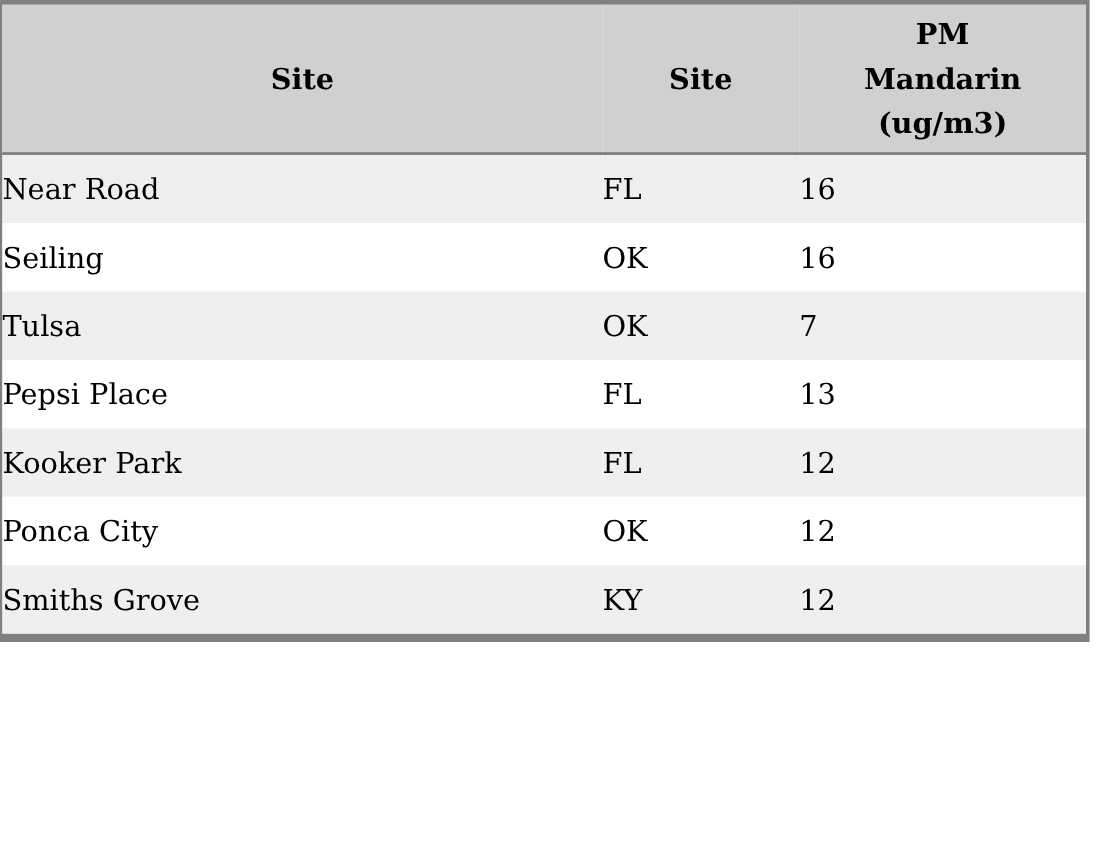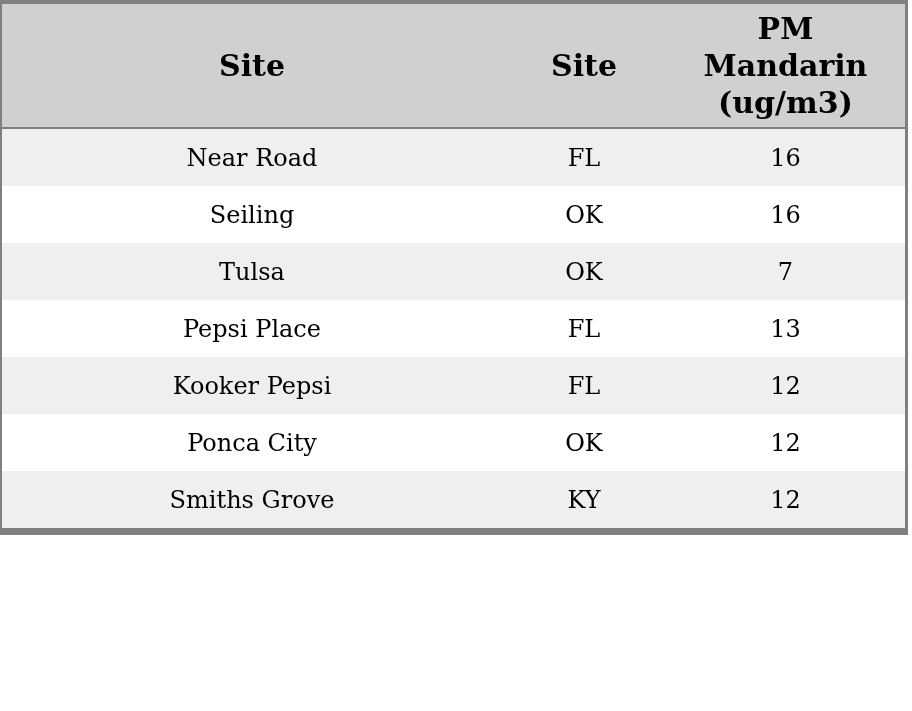--- a/index.html
+++ b/index.html
@@ -20,34 +20,33 @@
   }
   table {
     border-collapse: collapse;
     width: 100%;
     table-layout: fixed;
   }
   thead th {
     background: #d0d0d0;
     height: 123px;
     font-weight: bold;
-    font-size: 30px;
+    font-size: 24px;
     line-height: 37px;
     text-align: center;
     vertical-align: middle;
     border-bottom: 2px solid #808080;
     padding: 0;
   }
   thead th .hline {
     display: block;
   }
   tbody td {
     height: 57px;
     font-size: 24px;
-    text-align: center;
     vertical-align: middle;
     padding: 0;
   }
   tbody tr:nth-child(odd) td { background: #efefef; }
   tbody tr:nth-child(even) td { background: #ffffff; }
   col.col-site  { width: 500px; }
   col.col-state { width: 164px; }
   col.col-pm    { width: 239px; }
 </style>
 </head>
@@ -86,21 +85,21 @@
           <td>Tulsa</td>
           <td>OK</td>
           <td>7</td>
         </tr>
         <tr>
           <td>Pepsi Place</td>
           <td>FL</td>
           <td>13</td>
         </tr>
         <tr>
-          <td>Kooker Pepsi</td>
+          <td>Kooker Park</td>
           <td>FL</td>
           <td>12</td>
         </tr>
         <tr>
           <td>Ponca City</td>
           <td>OK</td>
           <td>12</td>
         </tr>
         <tr>
           <td>Smiths Grove</td>

